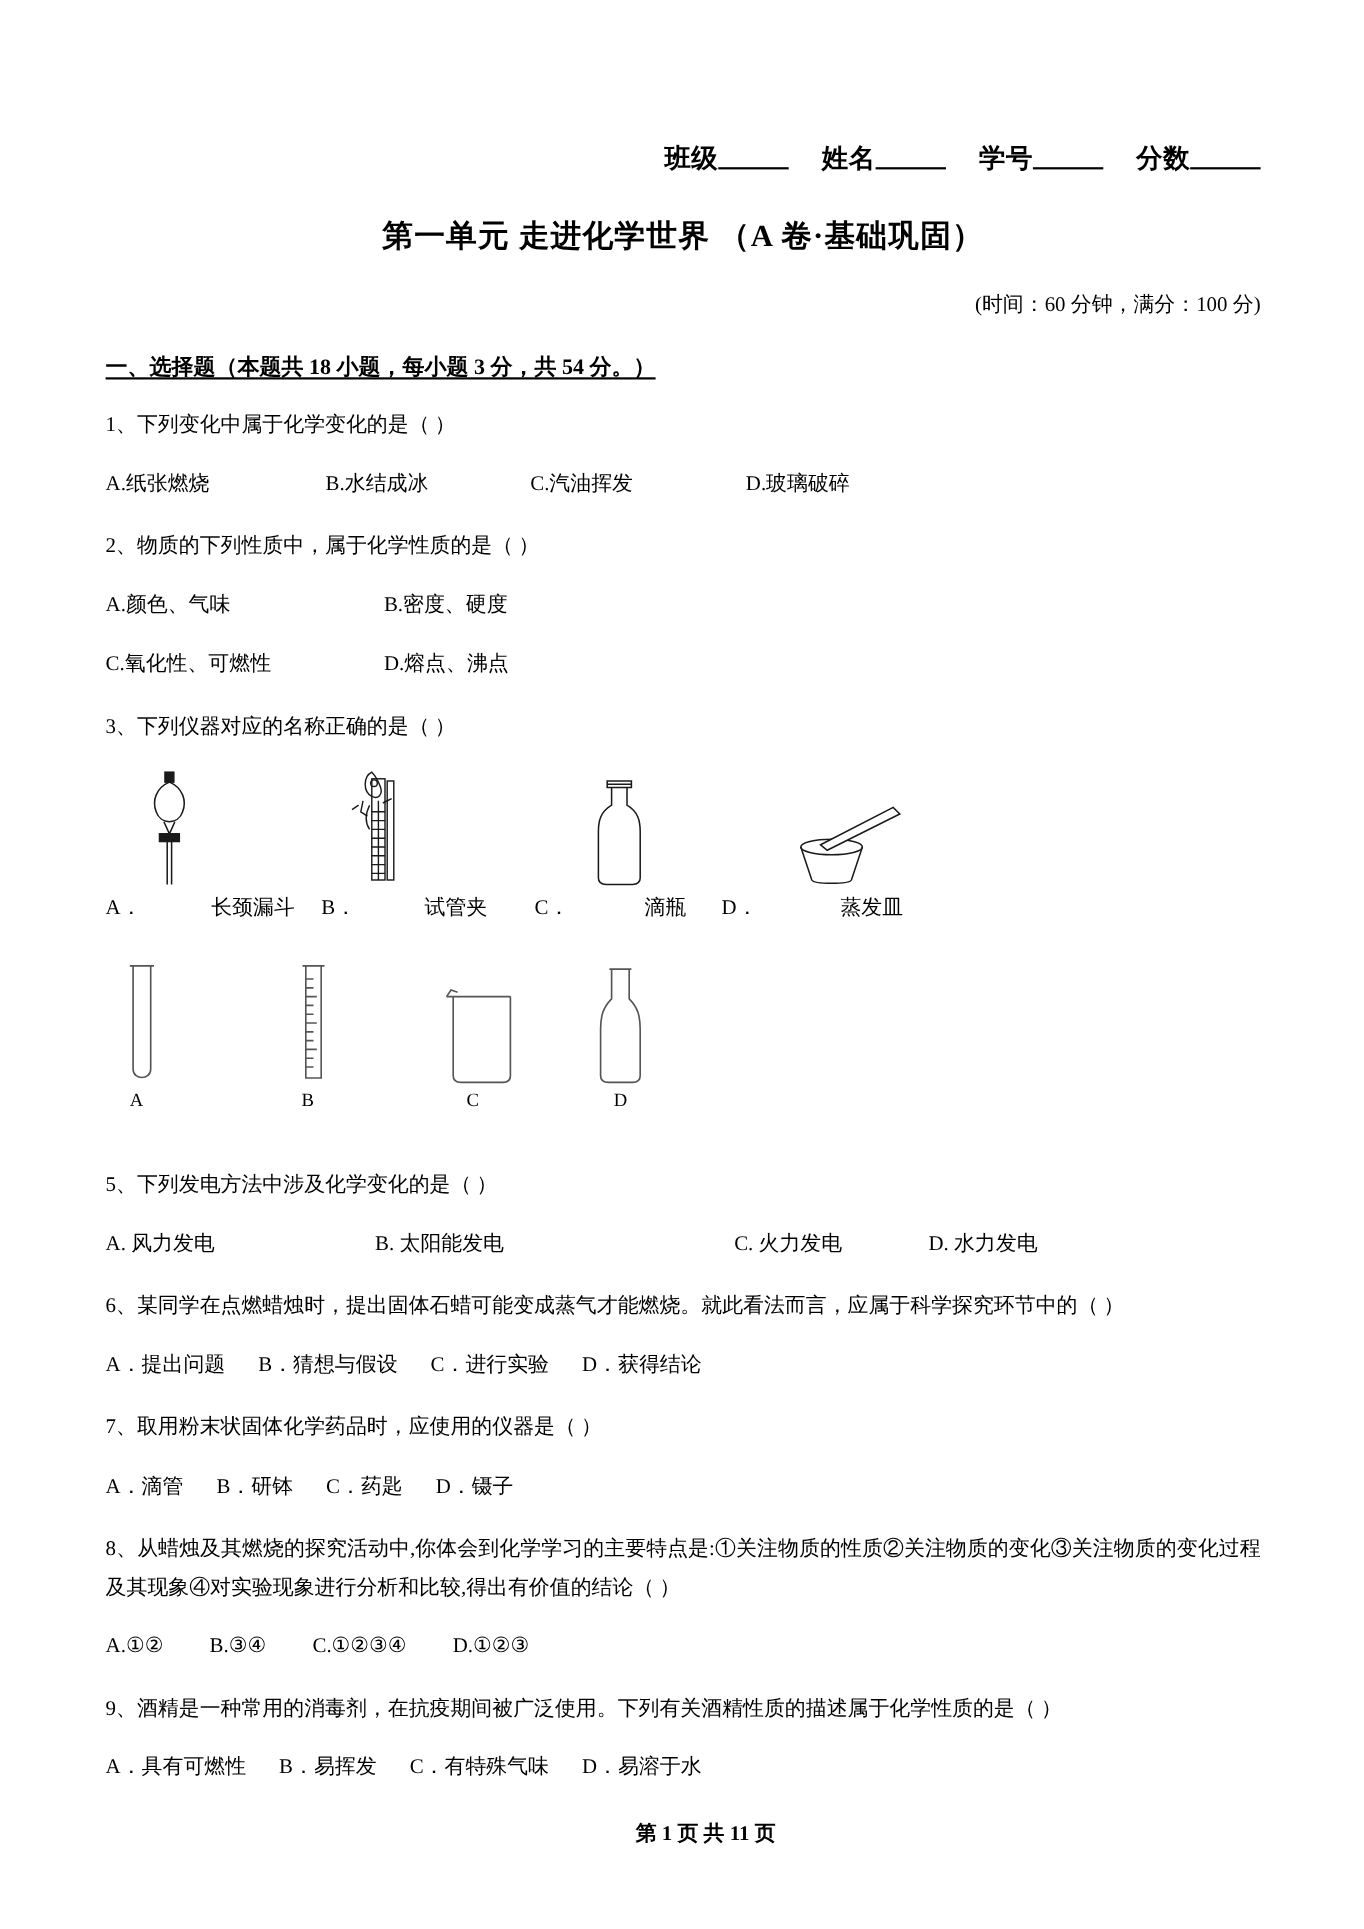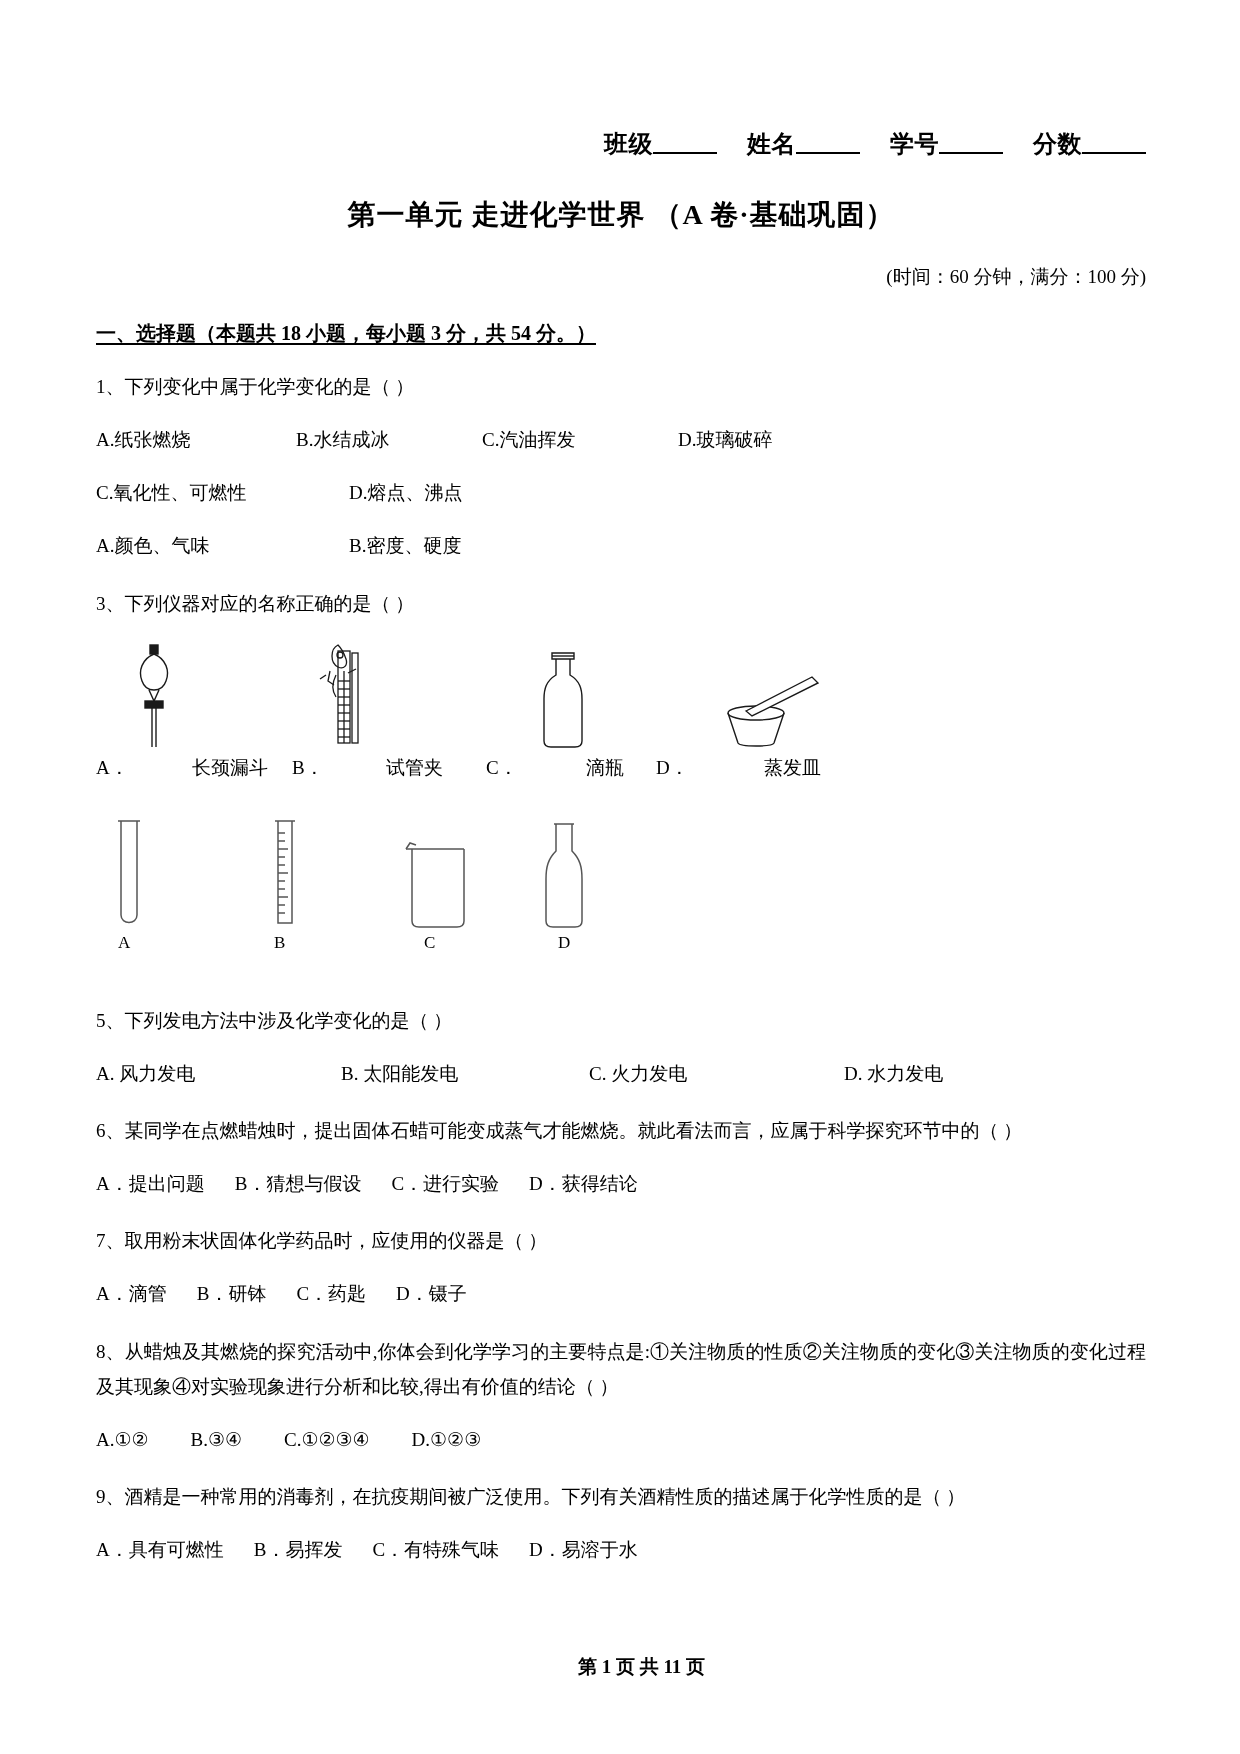--- a/index.html
+++ b/index.html
@@ -95,21 +95,21 @@
 
   
   .opts-q1 .opt:nth-child(1) { width: 200px; }
   .opts-q1 .opt:nth-child(2) { width: 186px; }
   .opts-q1 .opt:nth-child(3) { width: 196px; }
 
   .opts-2col .opt:nth-child(1) { width: 253px; }
 
   .opts-q5 .opt:nth-child(1) { width: 245px; }
   .opts-q5 .opt:nth-child(2) { width: 248px; }
-  .opts-q5 .opt:nth-child(3) { width: 255px; }
+  .opts-q5 .opt:nth-child(3) { width: 255px; text-align: center; }
 
   .opts-inline .opt { margin-right: 30px; }
   .opts-inline .opt:last-child { margin-right: 0; }
 
   .opts-tight .opt { margin-right: 42px; }
   .opts-tight .opt:last-child { margin-right: 0; }
 
   
   .fig-row {
     position: relative;
@@ -176,25 +176,26 @@
 
     <div class="meta-line">(时间：60 分钟，满分：100 分)</div>
 
     <div class="section-heading">一、选择题（本题共 18 小题，每小题 3 分，共 54 分。）</div>
 
     <div class="q">1、下列变化中属于化学变化的是（  ）</div>
     <div class="opts opts-q1">
       <span class="opt">A.纸张燃烧</span><span class="opt">B.水结成冰</span><span class="opt">C.汽油挥发</span><span class="opt">D.玻璃破碎</span>
     </div>
 
+    <div class="q">2、物质的下列性质中，属于化学性质的是（  ）</div>
+    <div class="opts opts-2col">
+      <span class="opt">A.颜色、气味</span><span class="opt">B.密度、硬度</span>
+    </div>
     <div class="opts opts-2col">
       <span class="opt">C.氧化性、可燃性</span><span class="opt">D.熔点、沸点</span>
-    </div>
-    <div class="opts opts-2col">
-      <span class="opt">A.颜色、气味</span><span class="opt">B.密度、硬度</span>
     </div>
 
     <div class="q">3、下列仪器对应的名称正确的是（    ）</div>
 
     <div class="fig-row">
 
       <div class="fig" style="left:28px;">
         <svg width="60" height="106" viewBox="0 0 60 106">
           <g fill="none" stroke="#1a1a1a" stroke-width="1.4">
             <rect x="26" y="2" width="8" height="9" fill="#1a1a1a"></rect>

